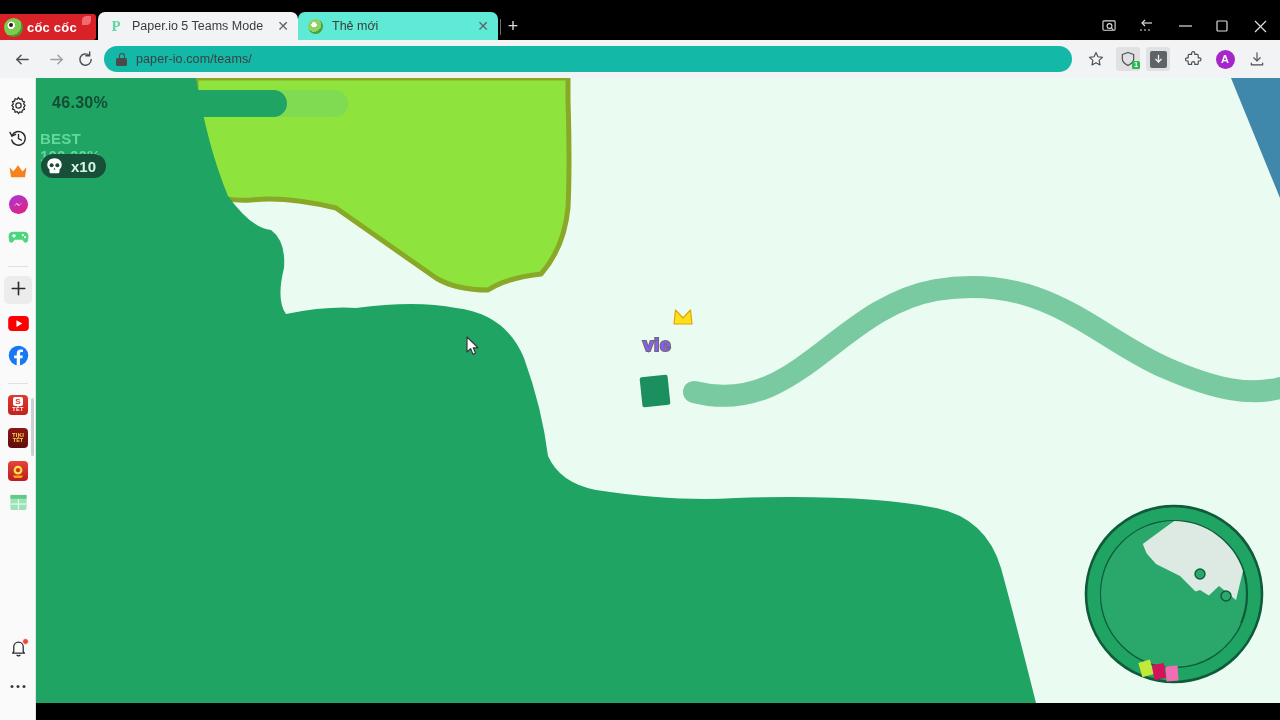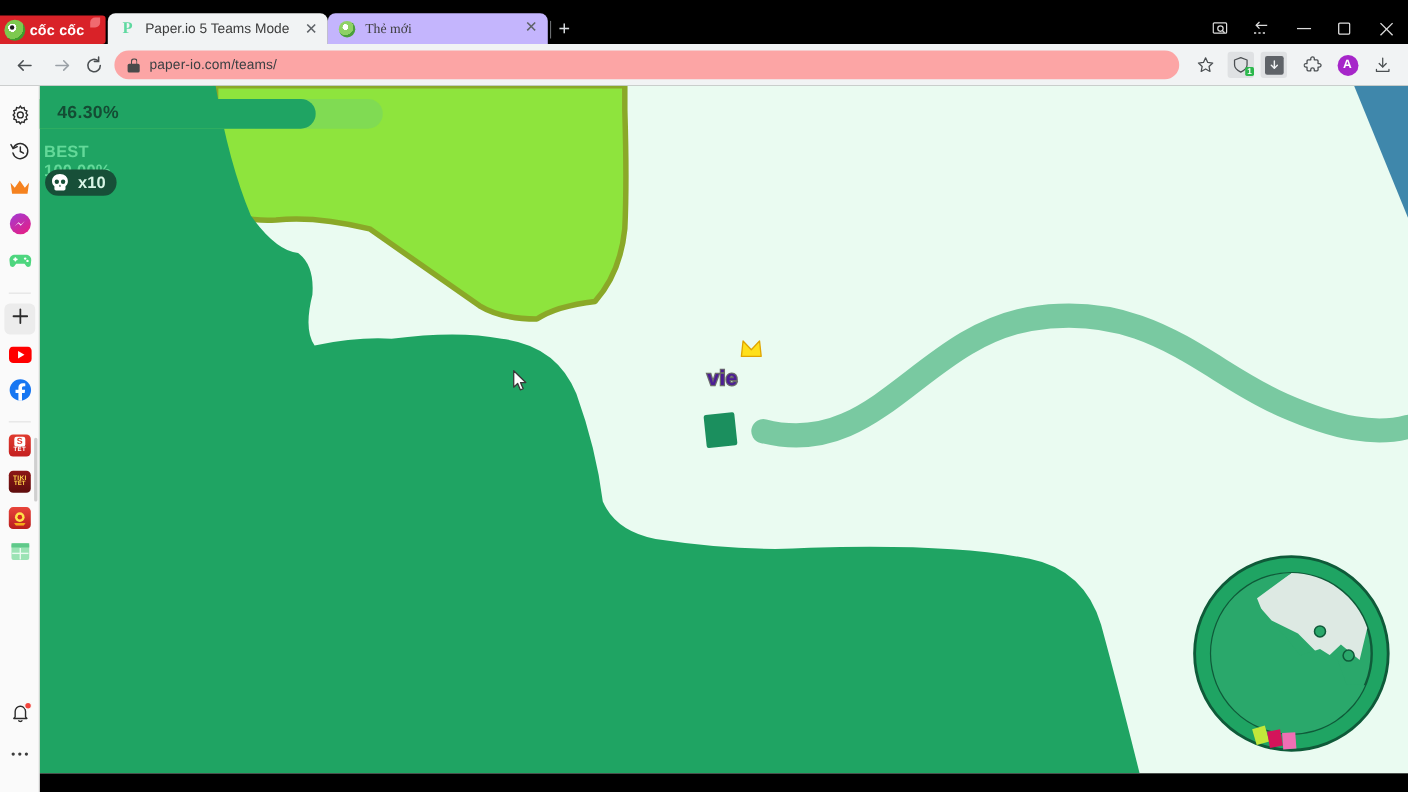--- a/index.html
+++ b/index.html
@@ -39,21 +39,21 @@
     position: absolute; right: 5px; top: 2px; width: 9px; height: 9px;
     background: #f06a70; border-radius: 50% 0 50% 0;
   }
 
   .tab {
     position: absolute; top: 12px; height: 28px;
     display: flex; align-items: center; gap: 8px; padding: 0 6px 0 10px;
     border-radius: 7px 7px 0 0; font-size: 12.5px; color: #3c3c3c;
   }
   .tab.active { background: #f1f3f4; }
-  .tab.inactive { background: #c4b5fd; font-family: Liberation Serif, serif; }
+  .tab.inactive { background: #5eead4; }
   .tab-title {
     flex: 1; white-space: nowrap; overflow: hidden; text-overflow: ellipsis;
   }
   .tab-fav { width: 16px; height: 16px; flex: none; position: relative; }
   .fav-p {
     width: 16px; height: 16px; color: #5fd9a0; font-size: 15px;
     font-weight: bold; line-height: 16px; text-align: center;
     font-family: "Liberation Serif", serif;
   }
   .fav-coc {
@@ -84,21 +84,21 @@
   .navbar {
     position: absolute; left: 0; top: 40px; width: 1280px; height: 38px;
     background: #f1f3f4;
   }
   .navbtn {
     position: absolute; top: 7px; width: 24px; height: 24px;
     display: flex; align-items: center; justify-content: center; color: #5f6368;
   }
   .omnibox {
     position: absolute; left: 104px; top: 6px; width: 968px; height: 26px;
-    background: #fca5a5; border-radius: 13px;
+    background: #14b8a6; border-radius: 13px;
     display: flex; align-items: center; padding: 0 12px; gap: 9px;
   }
   .lock { width: 11px; height: 13px; flex: none; position: relative; }
   .lock-body {
     position: absolute; bottom: 0; left: 0; width: 11px; height: 8px;
     background: #4a4a4a; border-radius: 1.5px;
   }
   .lock-shack {
     position: absolute; top: 0; left: 2.5px; width: 6px; height: 7px;
     border: 1.8px solid #4a4a4a; border-bottom: none; border-radius: 3px 3px 0 0;
@@ -189,21 +189,21 @@
   .skull { width: 19px; height: 19px; }
   .kill-x {
     font-size: 15px; font-weight: bold; color: #d8f5e6;
   }
 
   
   .player-label {
     position: absolute; text-align: center; transform: translateX(-50%);
   }
   .pname {
-    font-size: 19px; font-weight: bold; color: #4c1d95;
+    font-size: 19px; font-weight: bold; color: #8b5cf6;
     -webkit-text-stroke: 2.2px #6b6b6b; paint-order: stroke fill;
     letter-spacing: .5px;
   }
 
   .cursor { position: absolute; pointer-events: none; }
 </style>
 </head>
 <body>
 
 <div id="app">

